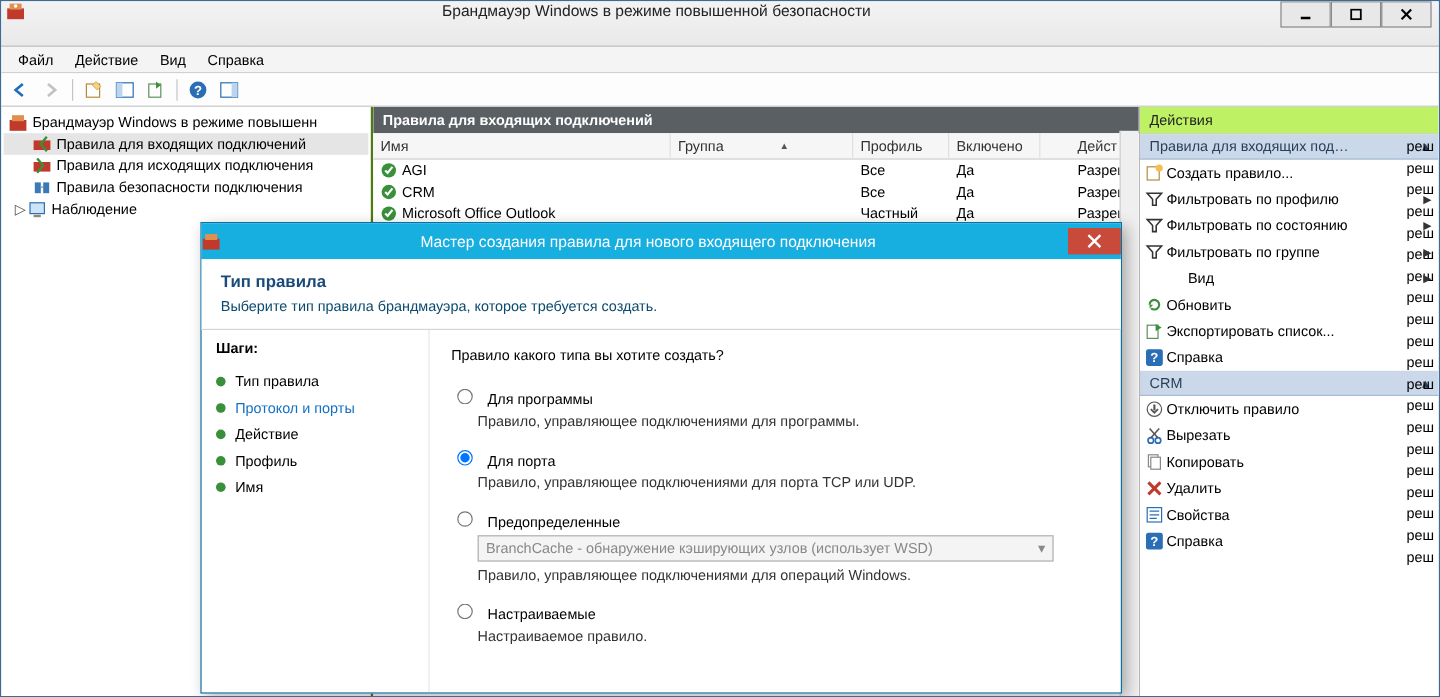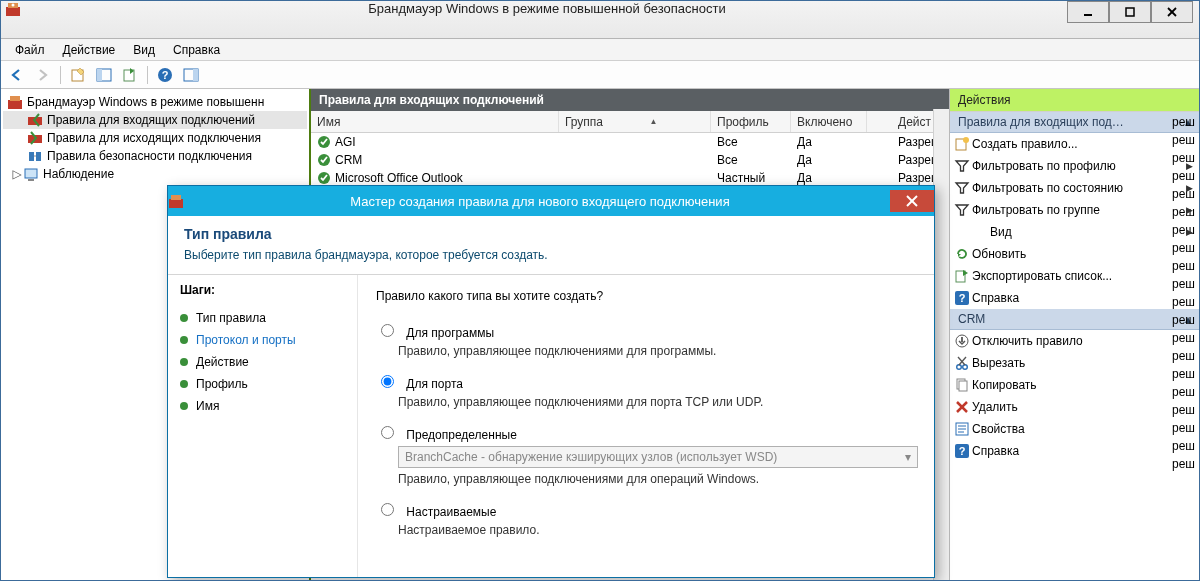--- a/index.html
+++ b/index.html
@@ -55,21 +55,21 @@
   .wiz-steps { width: 190px; padding: 8px 12px; border-right: 1px solid #e6e6e6; }
   .wiz-steps h4 { margin: 0 0 10px; font-size: 12px; font-weight: bold; }
   .step { display: flex; align-items: center; gap: 8px; padding: 4px 0; font-size: 12px; cursor: default; }
   .step .bullet { width: 8px; height: 8px; border-radius: 50%; background: #3a8f3a; }
   .step.active { color: #1570c4; }
   .wiz-content { flex: 1; padding: 14px 18px; overflow: auto; }
   .wiz-q { margin: 0 0 18px; }
   .opt { margin: 6px 0 4px; }
   .opt label { font-weight: normal; margin-left: 6px; }
   .opt-desc { margin: 2px 0 14px 22px; color: #333; font-size: 12px; }
-  .combo { width: 520px; height: 22px; border: 1px solid #b0b0b0; background: #f4f4f4; color: #888; padding: 0 6px; font-size: 12px; margin: 4px 0 4px 22px; display: flex; align-items: center; justify-content: space-between; }
+  .combo { width: 480px; height: 22px; border: 1px solid #b0b0b0; background: #f4f4f4; color: #888; padding: 0 6px; font-size: 12px; margin: 4px 0 4px 22px; display: flex; align-items: center; justify-content: space-between; }
   .scrollbar-v { width: 16px; background: #efefef; border-left: 1px solid #d0d0d0; position: absolute; right: 0; top: 20px; bottom: 0; }
   svg { display: block; }
 </style>
 </head>
 <body>
 
 <div class="window">
 
   <div class="titlebar">
     <span class="tb-icon">

